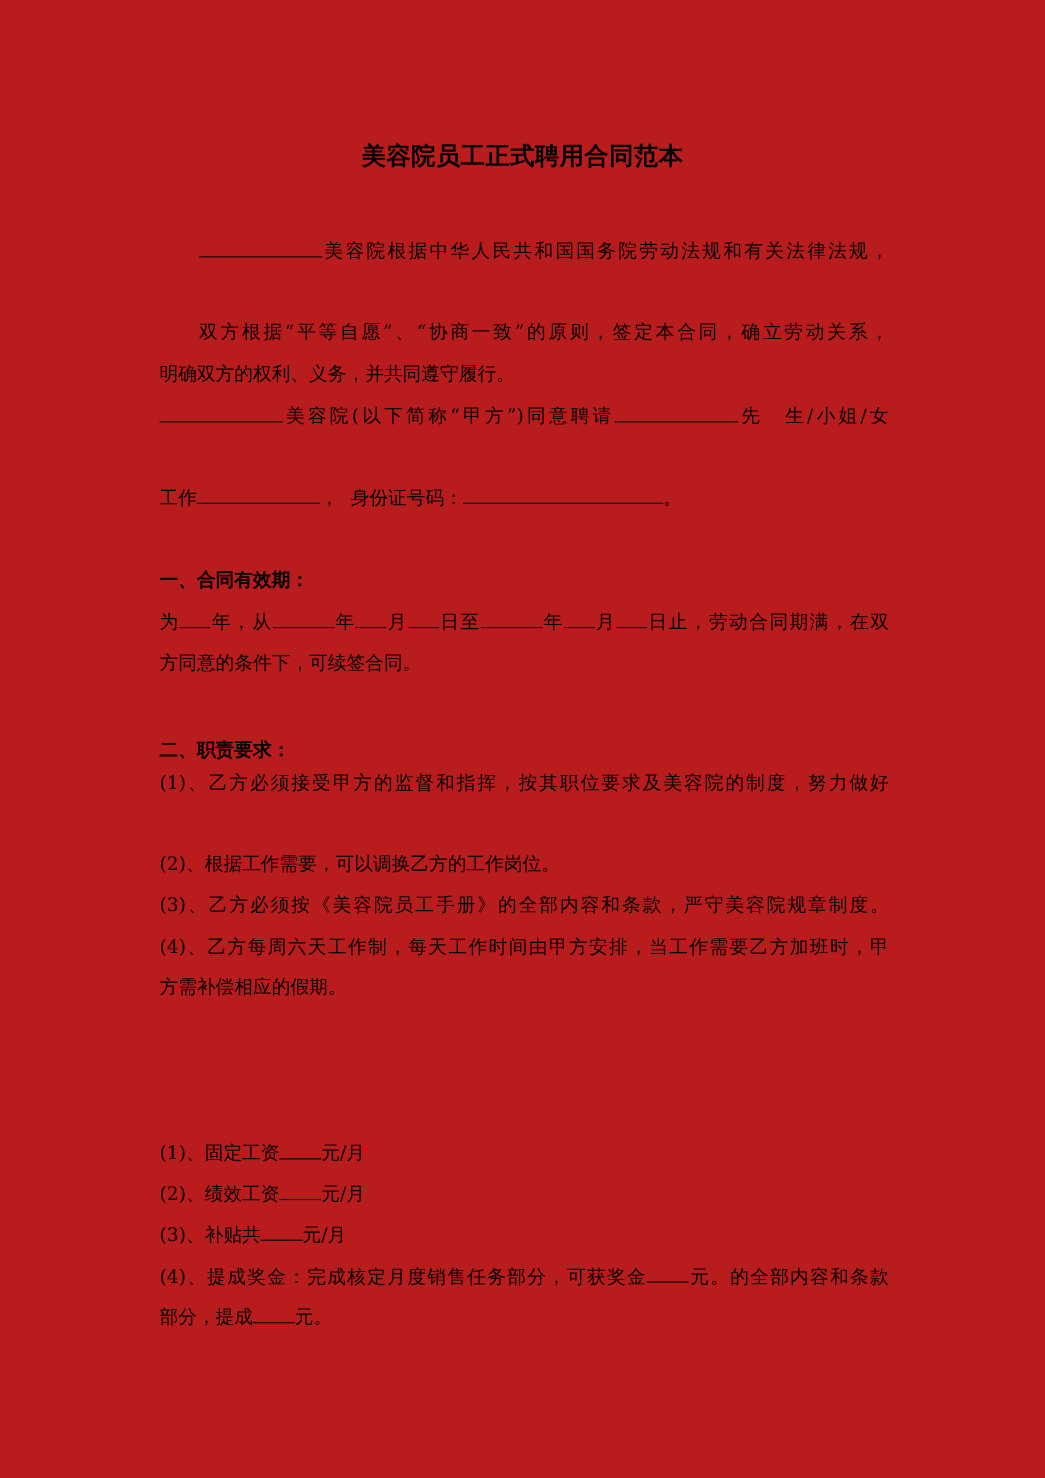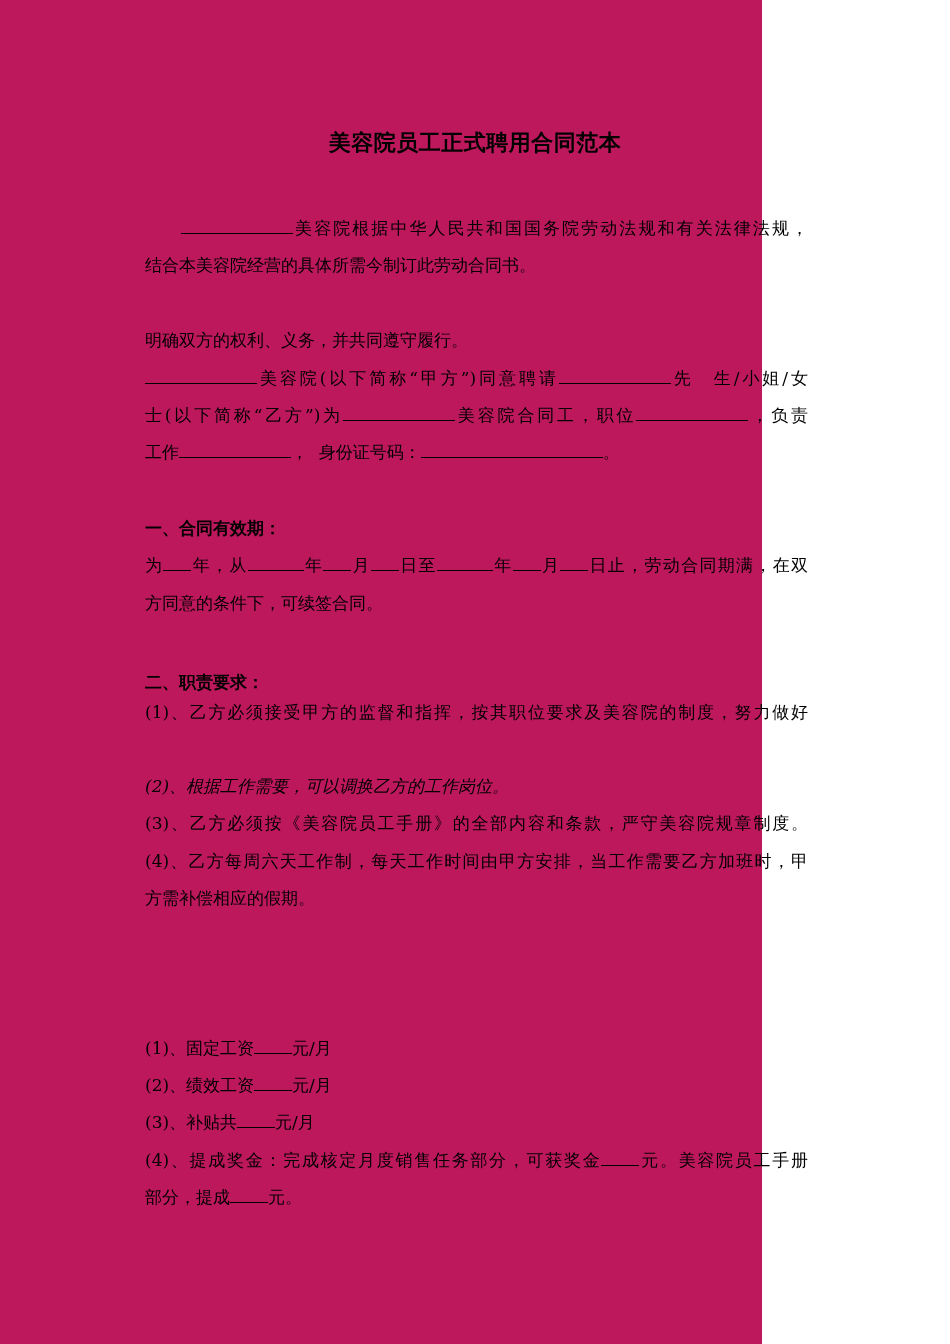--- a/index.html
+++ b/index.html
@@ -1,18 +1,18 @@
 <!DOCTYPE html>
 <html><head>
 <meta charset="utf-8">
 <style>
   html, body { margin: 0; padding: 0; background: #ffffff; }
   body { width: 950px; height: 1344px; position: relative; overflow: hidden;
          font-family: "DejaVu Serif", "Liberation Serif", serif; color: #000; }
-  .page { position: absolute; left: 0; top: 0; width: 762px; height: 1344px; background: #be185d; }
+  .page { position: absolute; left: 0; top: 0; width: 950px; height: 1344px; background: #b91c1c; }
   .title { position: absolute; top: 126px; left: 0; width: 950px; text-align: center;
            font-size: 22px; font-weight: bold; letter-spacing: 0.5px; line-height: 32px; }
   .line { position: absolute; left: 145px; width: 663px; font-size: 17px; line-height: 24px;
           white-space: nowrap; overflow: visible; }
   .just { text-align: justify; text-align-last: justify; }
   .indent { padding-left: 36px; box-sizing: border-box; }
   .heading { font-weight: bold; }
   .blank { display: inline-block; border-bottom: 1px solid #000; height: 17px; vertical-align: baseline; }
   .b3 { width: 28px; } .b4 { width: 38px; } .b6 { width: 56px; }
   .b11 { width: 112px; } .b18 { width: 182px; }
@@ -20,56 +20,53 @@
 </head>
 <body>
 
 <div class="page">
 
   <div class="title">美容院员工正式聘用合同范本</div>
 
   <div class="line just indent" style="top:216px;">
     <span class="blank b11"></span><span>美容院根据中华人民共和国国务院劳动法规和有关法律法规，</span>
   </div>
-  <div class="line" style="top:253px;">结合本美容院经营的具体所需今制订此劳动合同书。</div>
 
+  <div class="line just indent" style="top:290px;">双方根据“平等自愿”、“协商一致”的原则，签定本合同，确立劳动关系，</div>
   <div class="line" style="top:328px;">明确双方的权利、义务，并共同遵守履行。</div>
 
   <div class="line just" style="top:366px;">
     <span class="blank b11"></span><span>美容院(以下简称“甲方”)同意聘请</span><span class="blank b11"></span><span>先　生/小姐/女</span>
-  </div>
-  <div class="line just" style="top:403px;">
-    <span>士(以下简称“乙方”)为</span><span class="blank b11"></span><span>美容院合同工，职位</span><span class="blank b11"></span><span>，负责</span>
   </div>
   <div class="line" style="top:440px;">
     <span>工作</span><span class="blank b11"></span><span style="white-space:pre;">，  身份证号码：</span><span class="blank b18"></span><span>。</span>
   </div>
 
   <div class="line just" style="top:553px;">
     <span>为</span><span class="blank b3"></span><span>年，从</span><span class="blank b6"></span><span>年</span><span class="blank b3"></span><span>月</span><span class="blank b3"></span><span>日至</span><span class="blank b6"></span><span>年</span><span class="blank b3"></span><span>月</span><span class="blank b3"></span><span>日止，劳动合同期满，在双</span>
   </div>
   <div class="line heading" style="top:516px;">一、合同有效期：</div>
   <div class="line" style="top:591px;">方同意的条件下，可续签合同。</div>
 
   <div class="line heading" style="top:670px;">二、职责要求：</div>
   <div class="line just" style="top:700px;">(1)、乙方必须接受甲方的监督和指挥，按其职位要求及美容院的制度，努力做好</div>
-  <div class="line" style="top:774px;font-style:italic;">(2)、根据工作需要，可以调换乙方的工作岗位。</div>
+  <div class="line" style="top:774px;">(2)、根据工作需要，可以调换乙方的工作岗位。</div>
   <div class="line just" style="top:811px;">(3)、乙方必须按《美容院员工手册》的全部内容和条款，严守美容院规章制度。</div>
   <div class="line just" style="top:849px;">(4)、乙方每周六天工作制，每天工作时间由甲方安排，当工作需要乙方加班时，甲</div>
   <div class="line" style="top:886px;">方需补偿相应的假期。</div>
 
   <div class="line" style="top:1036px;">
     <span>(1)、固定工资</span><span class="blank b4"></span><span>元/月</span>
   </div>
   <div class="line" style="top:1073px;">
     <span>(2)、绩效工资</span><span class="blank b4"></span><span>元/月</span>
   </div>
   <div class="line" style="top:1110px;">
     <span>(3)、补贴共</span><span class="blank b4"></span><span>元/月</span>
   </div>
   <div class="line just" style="top:1148px;">
-    <span>(4)、提成奖金：完成核定月度销售任务部分，可获奖金</span><span class="blank b4"></span><span>元。美容院员工手册</span>
+    <span>(4)、提成奖金：完成核定月度销售任务部分，可获奖金</span><span class="blank b4"></span><span>元。的全部内容和条款</span>
   </div>
   <div class="line" style="top:1185px;">
     <span>部分，提成</span><span class="blank b4"></span><span>元。</span>
   </div>
 
 </div>
 
 </body></html>

